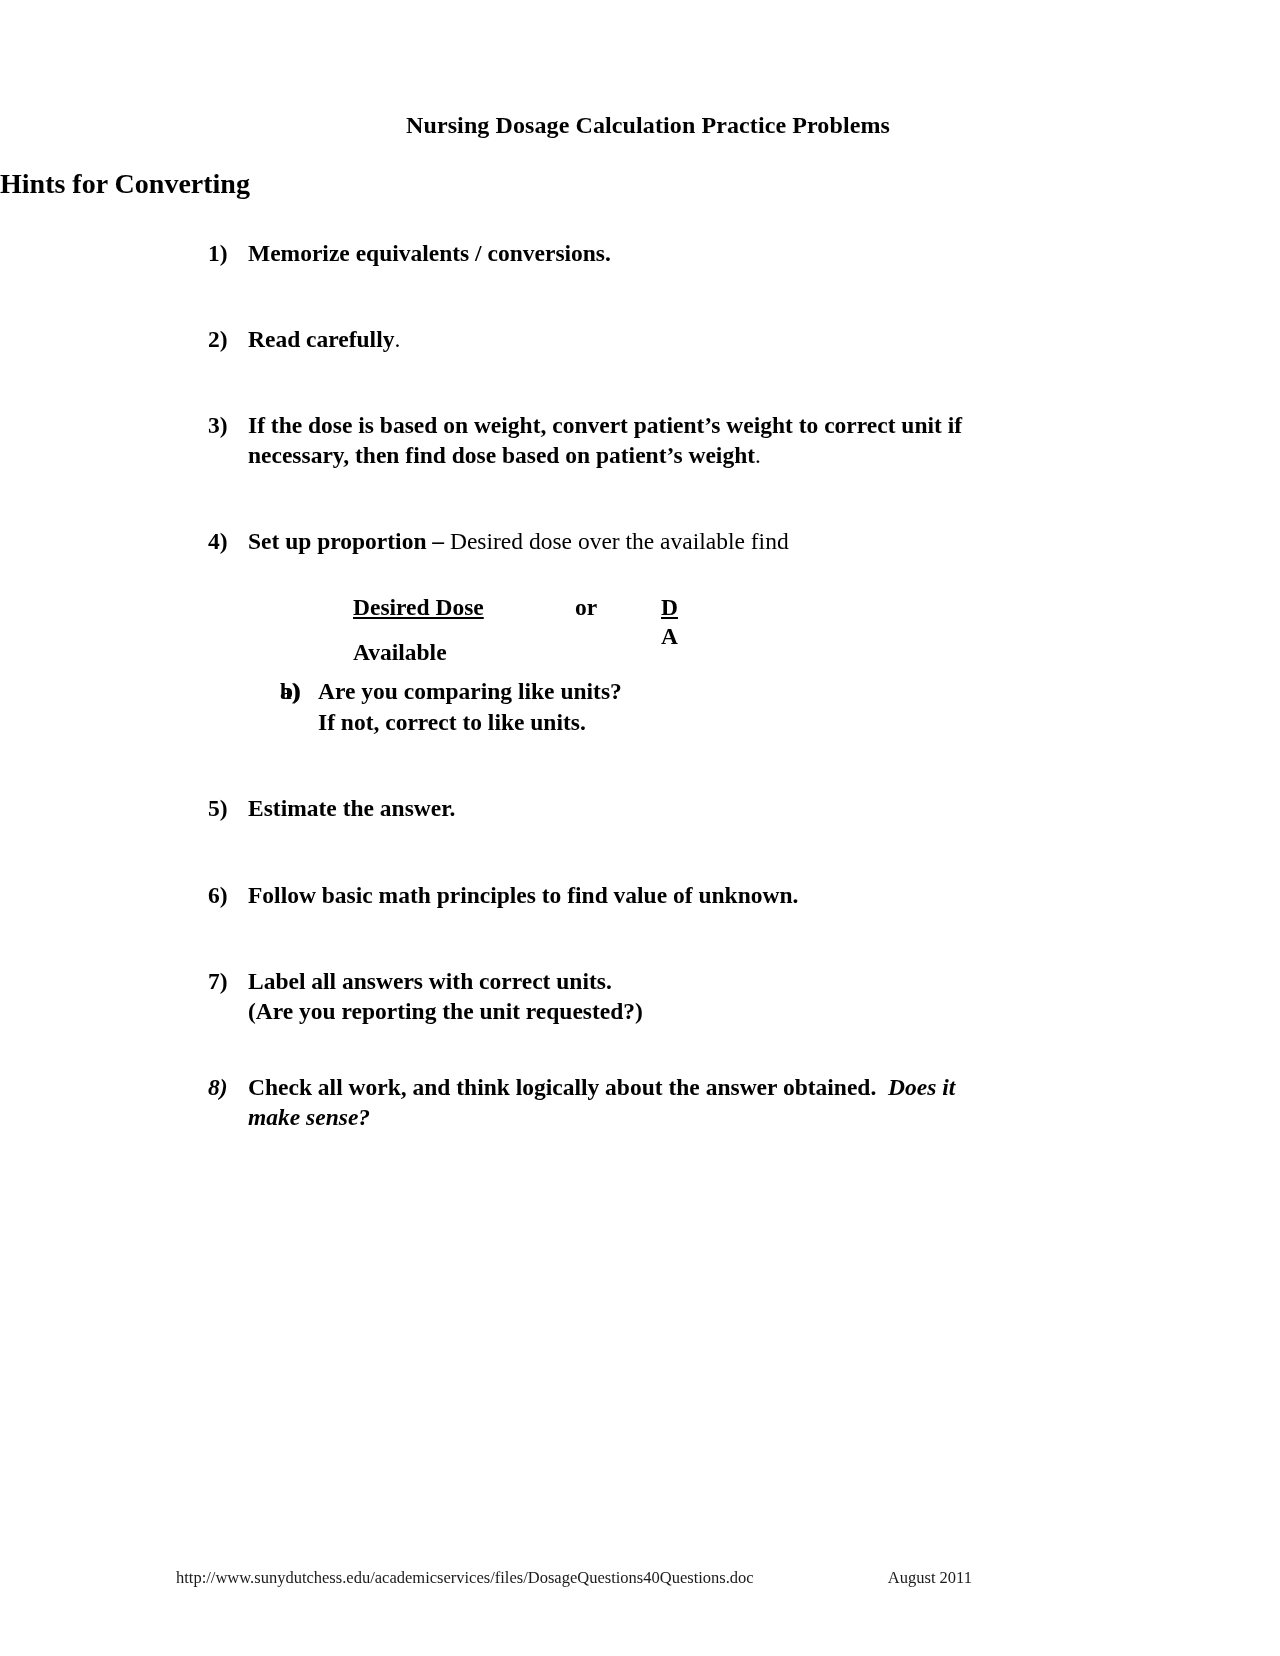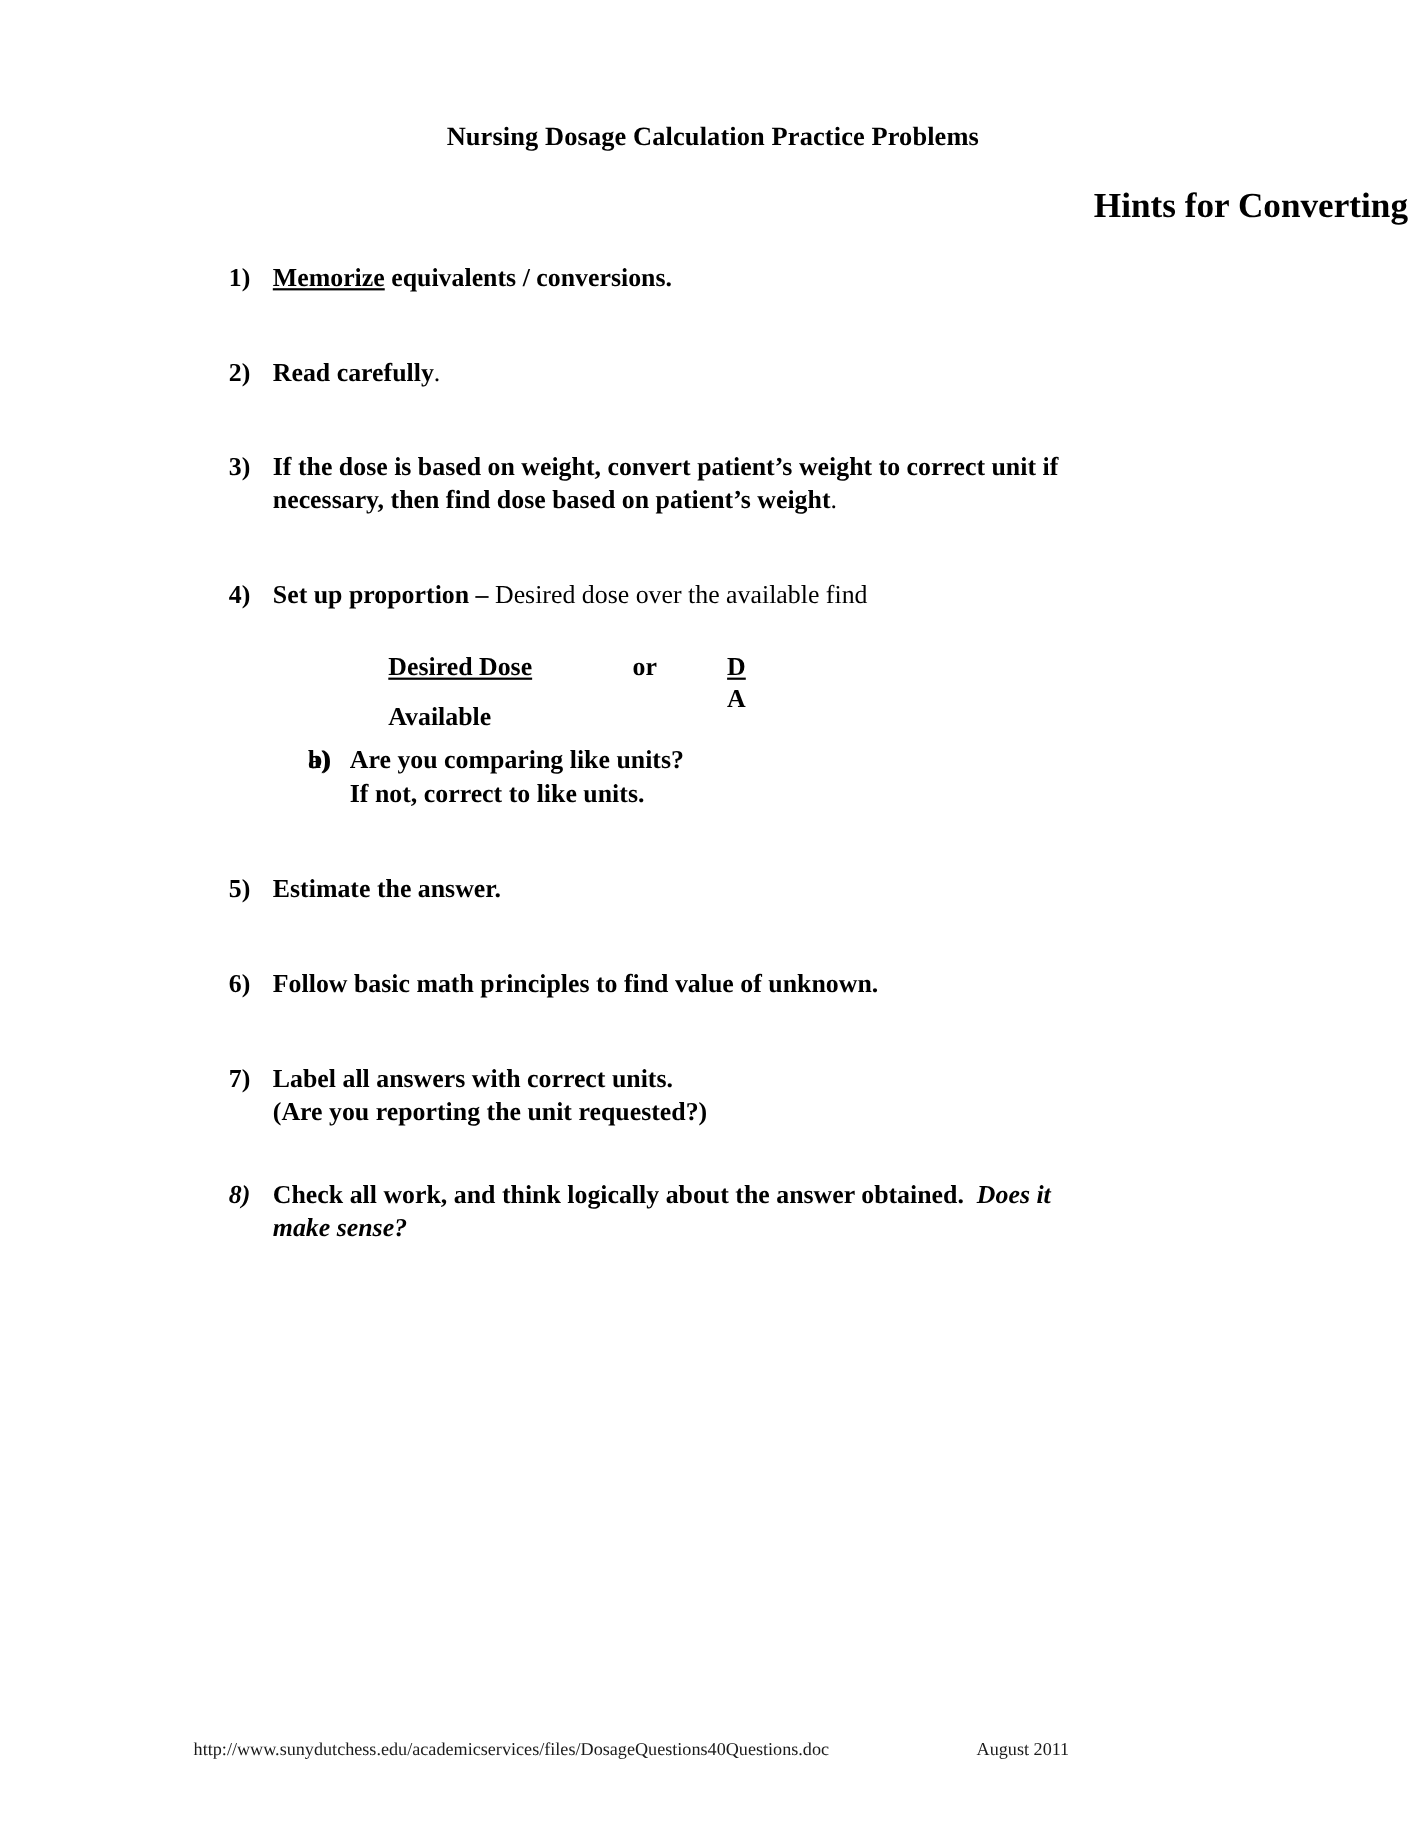--- a/index.html
+++ b/index.html
@@ -25,23 +25,23 @@
   .title {
     text-align: center;
     font-weight: bold;
     font-size: 24px;
     letter-spacing: 0.1px;
     margin: 0;
     padding-top: 112px;
     padding-left: 16px;
   }
   .subtitle {
-    text-align: right;
-    font-weight: bold;
-    font-size: 32px;
+    text-align: left;
+    font-weight: bold;
+    font-size: 28px;
     margin: 0;
     padding-top: 29px;
   }
   .list {
     margin: 0;
     padding: 0;
     list-style: none;
     position: absolute;
     left: 0;
     top: 238px;
@@ -76,21 +76,20 @@
     font-weight: bold;
     line-height: 1.3;
   }
   .sub-item .snum {
     position: absolute;
     left: 32px;
     top: 0;
     width: 30px;
   }
   .u {
-    text-decoration: underline;
     margin-top: 14px;
   }
   .normal {
     font-weight: normal;
   }
   .ital {
     font-style: italic;
   }
   .gap-md { height: 46px; }
   .gap-lg { height: 56px; }
@@ -133,21 +132,21 @@
     text-decoration: underline;
   }
   .prop-A {
     position: absolute;
     left: 308px;
     top: 0;
   }
   .footer {
     position: absolute;
     left: 0;
-    bottom: 0;
+    bottom: 12px;
     width: 1148px;
     height: 110px;
   }
   .footer-url {
     position: absolute;
     left: 176px;
     top: 34px;
     font-size: 16.5px;
     font-family: "Liberation Serif", serif;
     color: #1a1a1a;

